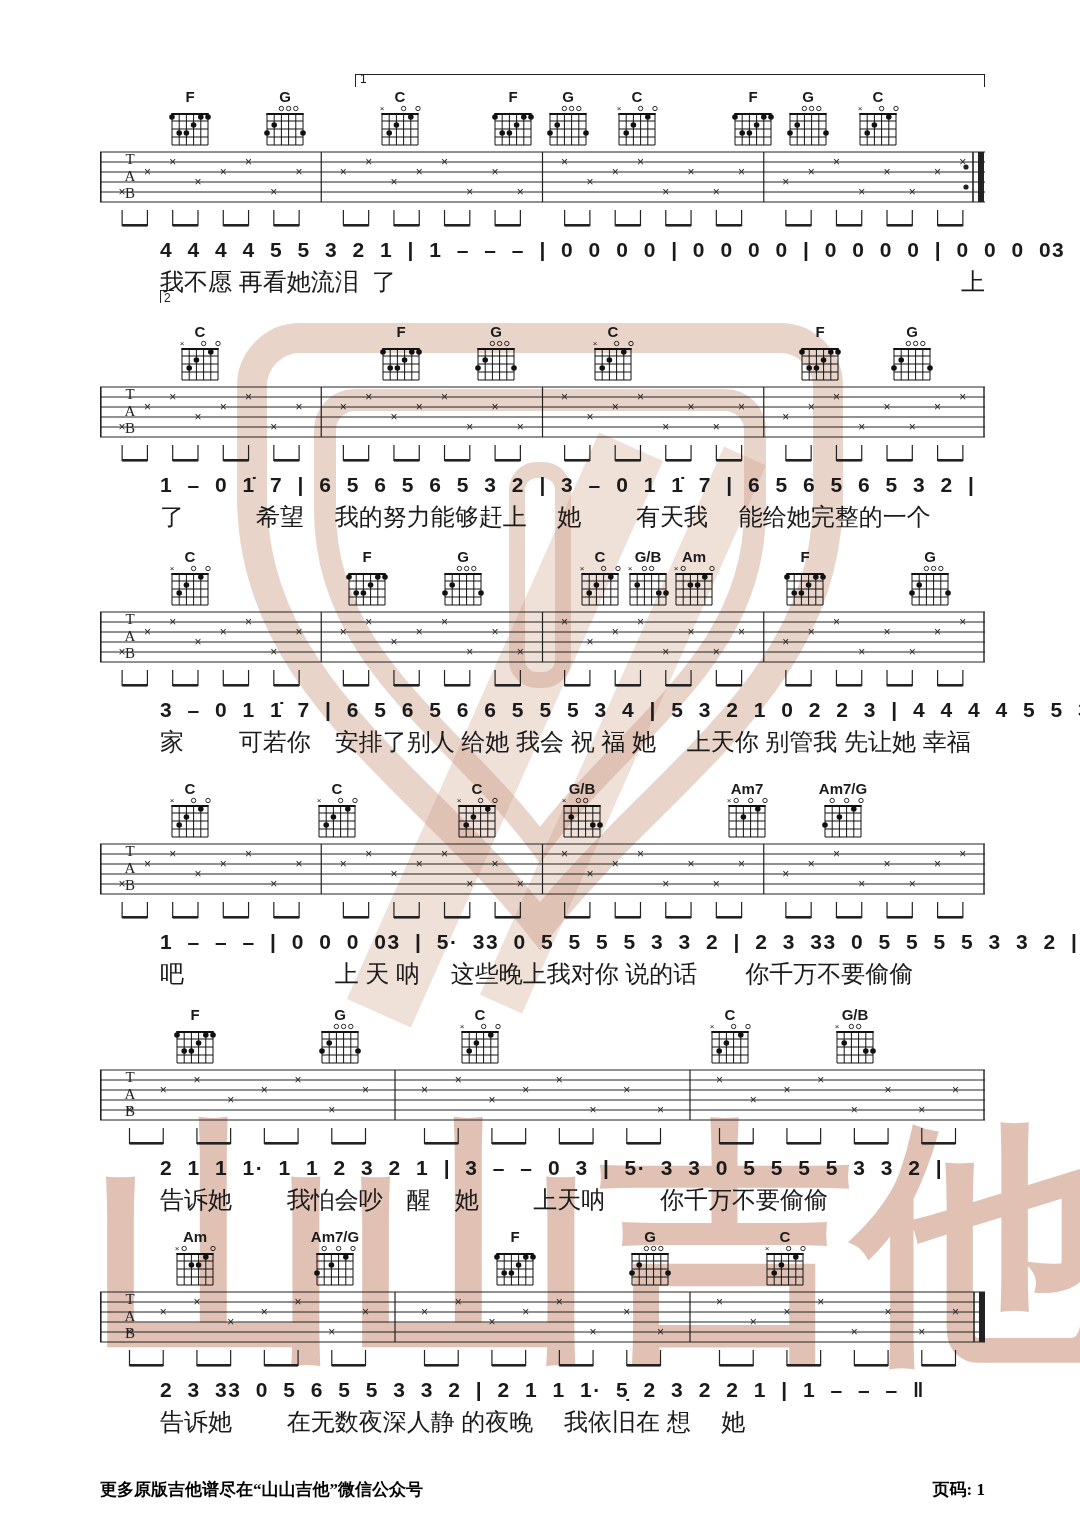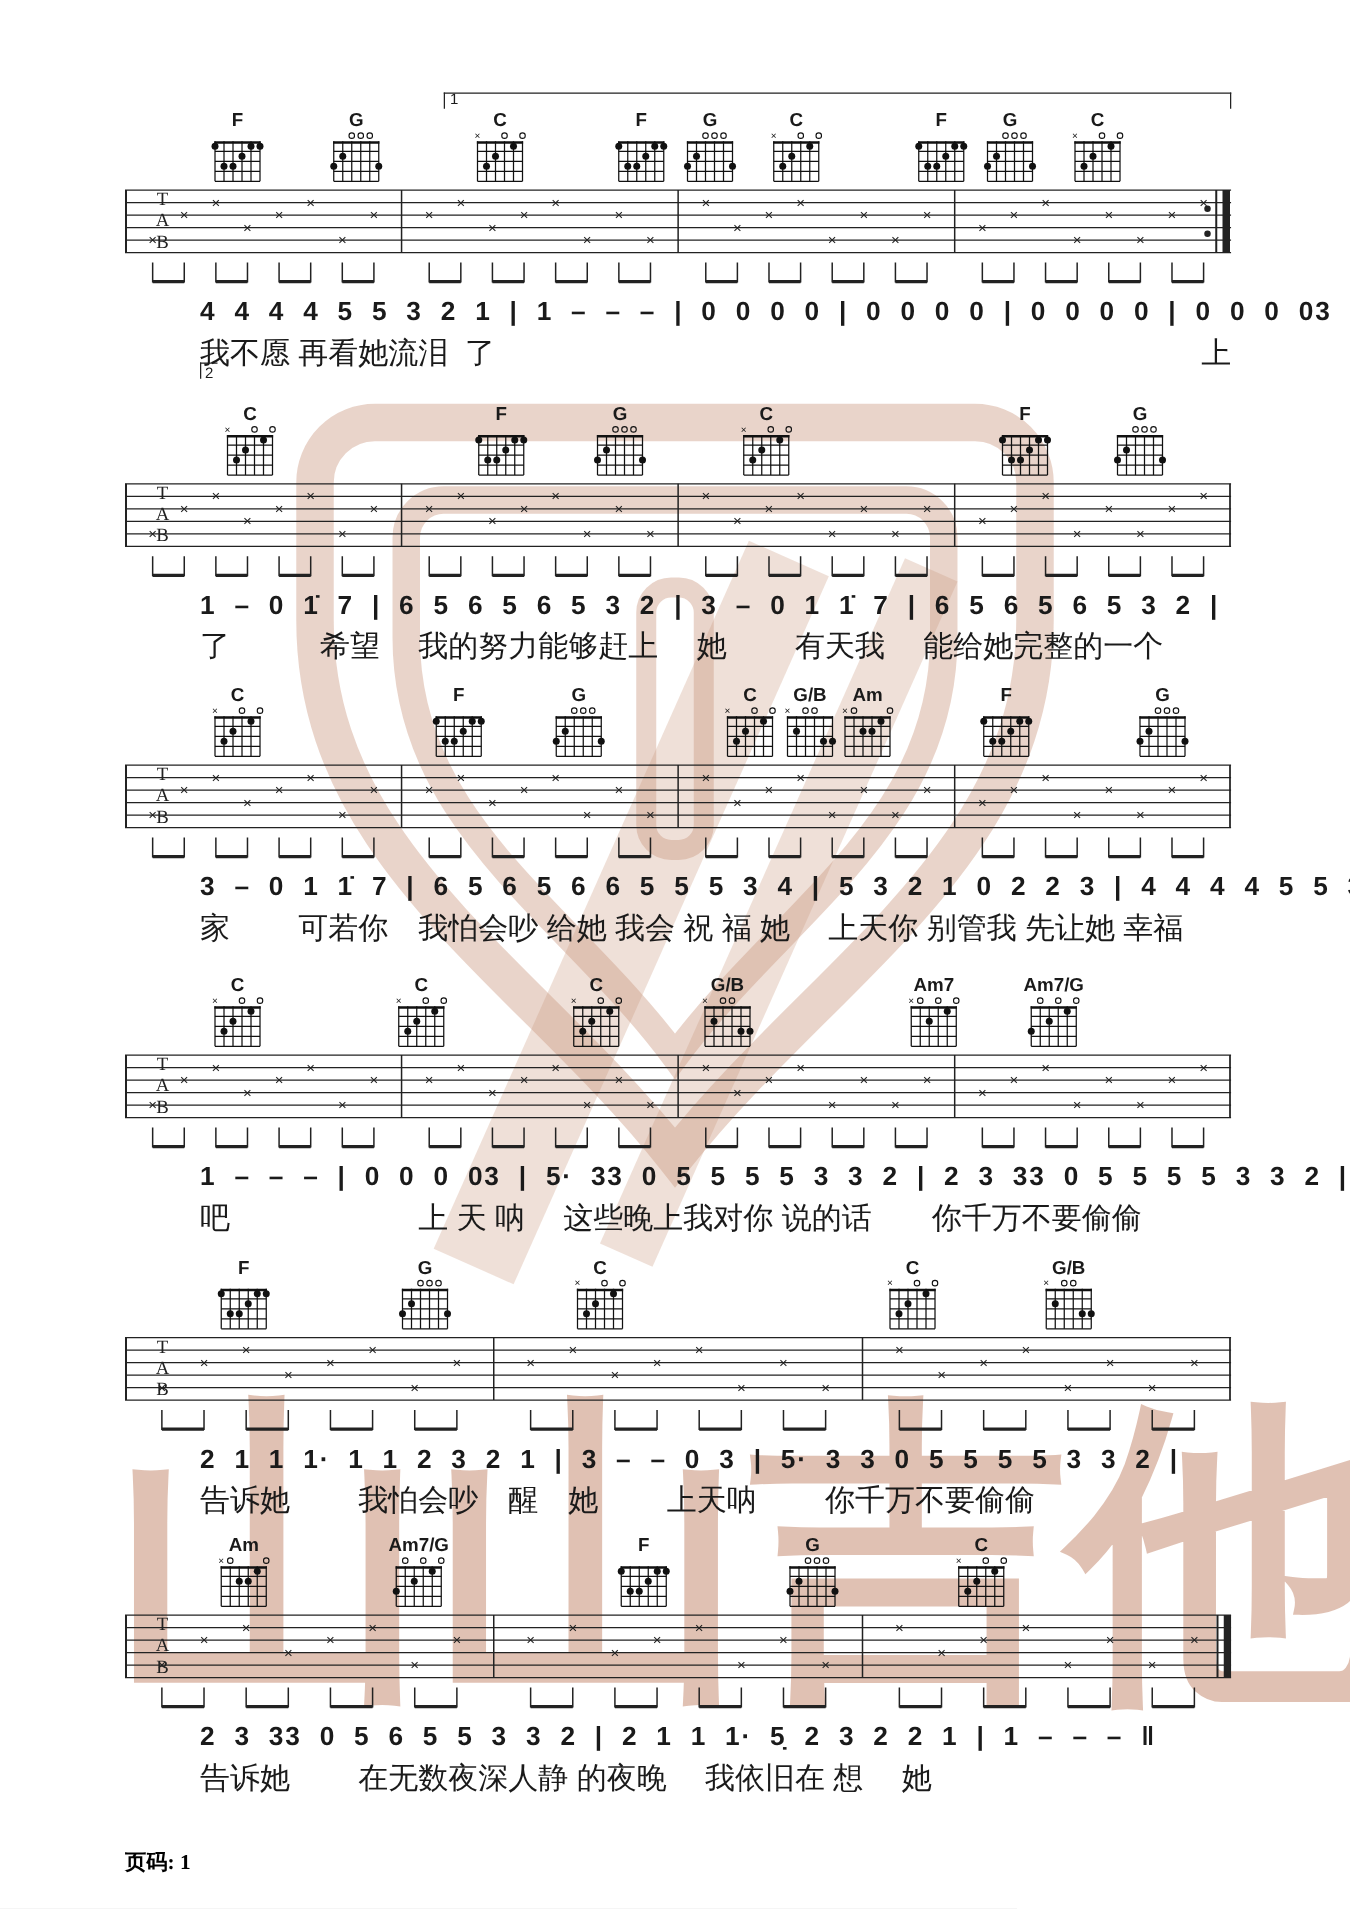--- a/index.html
+++ b/index.html
@@ -797,21 +797,21 @@
           <text x="812.3035714285714" y="50" font-size="12" text-anchor="middle" fill="#222">×</text>
           <line x1="812.3035714285714" y1="64" x2="812.3035714285714" y2="80" stroke="#222" stroke-width="1.2"></line>
           <rect x="787.0178571428571" y="78" width="25.285714285714334" height="2.6" fill="#222"></rect>
           <text x="837.5892857142858" y="30" font-size="12" text-anchor="middle" fill="#222">×</text>
           <line x1="837.5892857142858" y1="64" x2="837.5892857142858" y2="80" stroke="#222" stroke-width="1.2"></line>
           <text x="862.875" y="20" font-size="12" text-anchor="middle" fill="#222">×</text>
           <line x1="862.875" y1="64" x2="862.875" y2="80" stroke="#222" stroke-width="1.2"></line>
           <rect x="837.5892857142858" y="78" width="25.28571428571422" height="2.6" fill="#222"></rect>
         </svg>
         <div class="numbers">3 – 0 1 1̇ 7 | 6 5 6 5 6 6 5 5 5 3 4 | 5 3 2 1 0 2 2 3 | 4 4 4 4 5 5 3 2 1 |</div>
-        <div class="lyrics"><span>家　　 可若你　我怕会吵 给她 我会 祝 福 她　 上天你 别管我 先让她 幸福</span></div>
+        <div class="lyrics"><span>家　　 可若你　安排了别人 给她 我会 祝 福 她　 上天你 别管我 先让她 幸福</span></div>
       </div>
       <div class="system" style="top: 782px;">
         <div class="chords">
           <div class="chord" style="left: 90px;"><div class="chord-name">C</div><svg width="46" height="46">
               <text x="5" y="8" font-size="8" text-anchor="middle" fill="#111">×</text>
               <circle cx="26.6" cy="5.5" r="2.2" fill="none" stroke="#111" stroke-width="0.9"></circle>
               <circle cx="41" cy="5.5" r="2.2" fill="none" stroke="#111" stroke-width="0.9"></circle>
               <rect x="4.5" y="10" width="37" height="2" fill="#111"></rect>
               <line x1="5" y1="18" x2="41" y2="18" stroke="#111" stroke-width="1"></line>
               <line x1="5" y1="26" x2="41" y2="26" stroke="#111" stroke-width="1"></line>
@@ -1371,15 +1371,16 @@
           <text x="855.5" y="30" font-size="12" text-anchor="middle" fill="#222">×</text>
           <line x1="855.5" y1="64" x2="855.5" y2="80" stroke="#222" stroke-width="1.2"></line>
           <rect x="821.7857142857142" y="78" width="33.71428571428578" height="2.6" fill="#222"></rect>
         </svg>
         <div class="numbers">2 3 33 0 5 6 5 5 3 3 2 | 2 1 1 1· 5̣ 2 3 2 2 1 | 1 – – – ‖</div>
         <div class="lyrics"><span>告诉她　　 在无数夜深人静 的夜晚　 我依旧在 想　 她</span></div>
       </div>
     </div>
 
   <div class="footer">
+    <span>更多原版吉他谱尽在“山山吉他”微信公众号</span>
     <span>页码: 1</span>
   </div>
 </div>
 
 </body></html>

